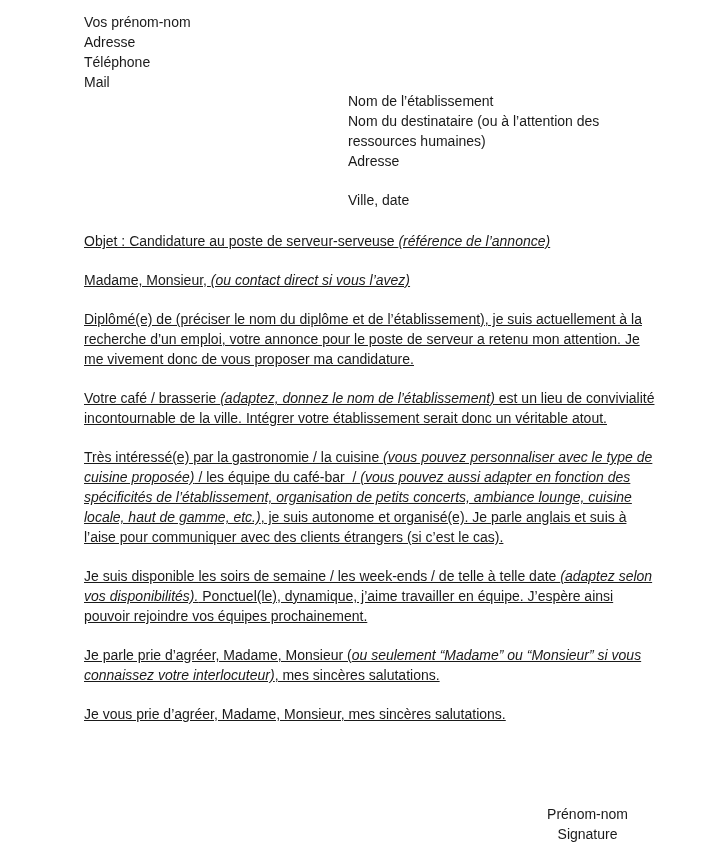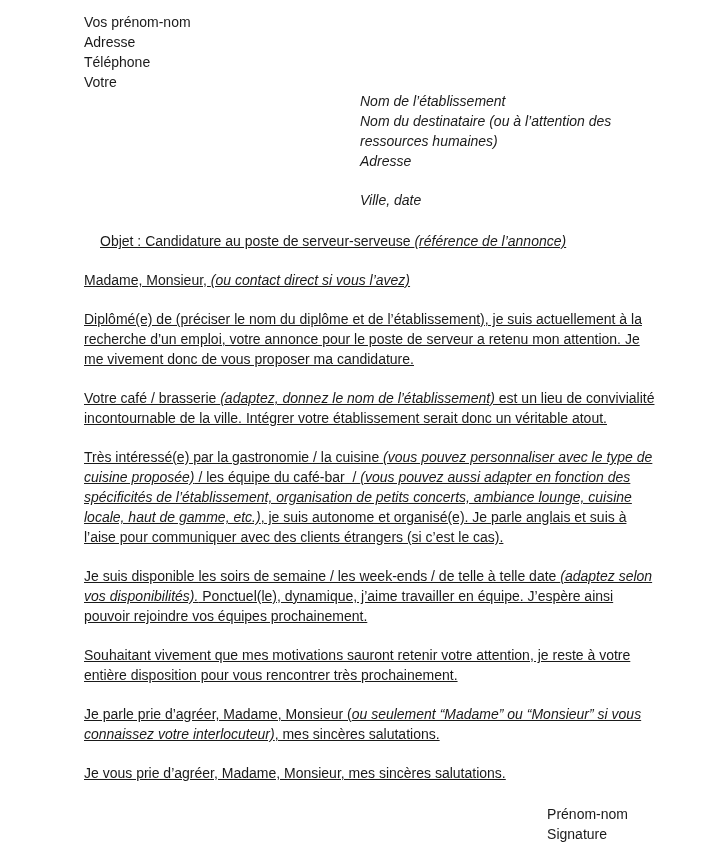--- a/index.html
+++ b/index.html
@@ -25,58 +25,57 @@
       height: 855px;
     }
     .line { white-space: nowrap; }
     .sender {
       position: absolute;
       left: 84px;
       top: 12px;
     }
     .recipient {
       position: absolute;
-      left: 360px;
+      left: 348px;
       top: 91px;
-      font-style: italic;
     }
     .recipient .gap { height: 19px; }
     .body {
       position: absolute;
       left: 84px;
       top: 231px;
       width: 560px;
     }
     .subject {
       text-decoration: underline;
-      margin: 0 0 19px 16px;
+      margin: 0 0 19px 0;
     }
     .para {
       margin: 0 0 19px 0;
     }
     .para .line { display: block; text-decoration: underline; }
     em { font-style: italic; }
     .signature {
       position: absolute;
       right: 82px;
       top: 804px;
-      text-align: left;
+      text-align: center;
     }
     .signature .sig-line-2 { padding-right: 0; }
   </style>
 </head>
 <body>
 
 <div class="page">
 
   <div class="sender">
     <div class="line">Vos prénom-nom</div>
     <div class="line">Adresse</div>
     <div class="line">Téléphone</div>
-    <div class="line">Votre</div>
+    <div class="line">Mail</div>
   </div>
 
   <div class="recipient">
     <div class="line">Nom de l’établissement</div>
     <div class="line">Nom du destinataire (ou à l’attention des</div>
     <div class="line">ressources humaines)</div>
     <div class="line">Adresse</div>
     <div class="gap"></div>
     <div class="line">Ville, date</div>
   </div>
@@ -107,24 +106,20 @@
       <span class="line"><em>locale, haut de gamme, etc.)</em><span>, je suis autonome et organisé(e). Je parle anglais et suis à</span></span>
       <span class="line">l’aise pour communiquer avec des clients étrangers (si c’est le cas).</span>
     </div>
 
     <div class="para">
       <span class="line"><span>Je suis disponible les soirs de semaine / les week-ends / de telle à telle date </span><em>(adaptez selon</em></span>
       <span class="line"><em>vos disponibilités).</em><span> Ponctuel(le), dynamique, j’aime travailler en équipe. J’espère ainsi</span></span>
       <span class="line">pouvoir rejoindre vos équipes prochainement.</span>
     </div>
 
-    <div class="para">
-      <span class="line">Souhaitant vivement que mes motivations sauront retenir votre attention, je reste à votre</span>
-      <span class="line">entière disposition pour vous rencontrer très prochainement.</span>
-    </div>
 
     <div class="para">
       <span class="line"><span>Je parle prie d’agréer, Madame, Monsieur (</span><em>ou seulement “Madame” ou “Monsieur” si vous</em></span>
       <span class="line"><em>connaissez votre interlocuteur)</em><span>, mes sincères salutations.</span></span>
     </div>
 
     <div class="para">
       <span class="line">Je vous prie d’agréer, Madame, Monsieur, mes sincères salutations.</span>
     </div>
 

